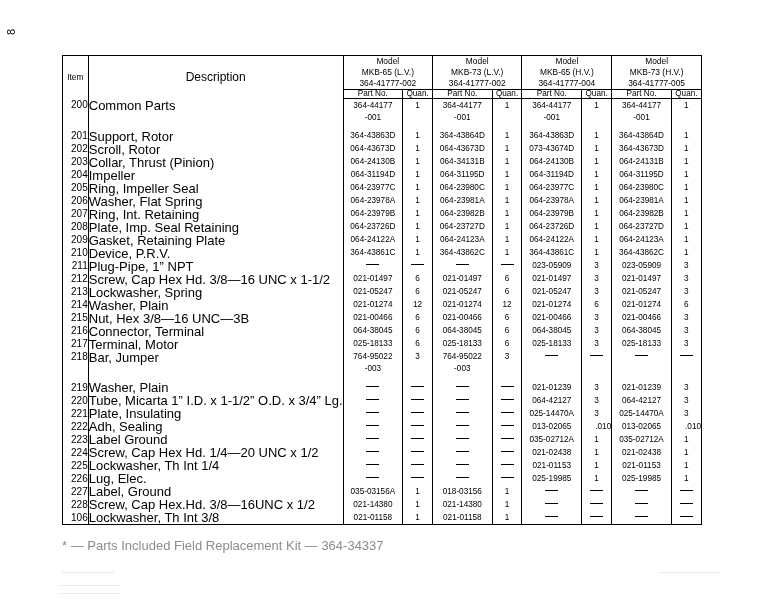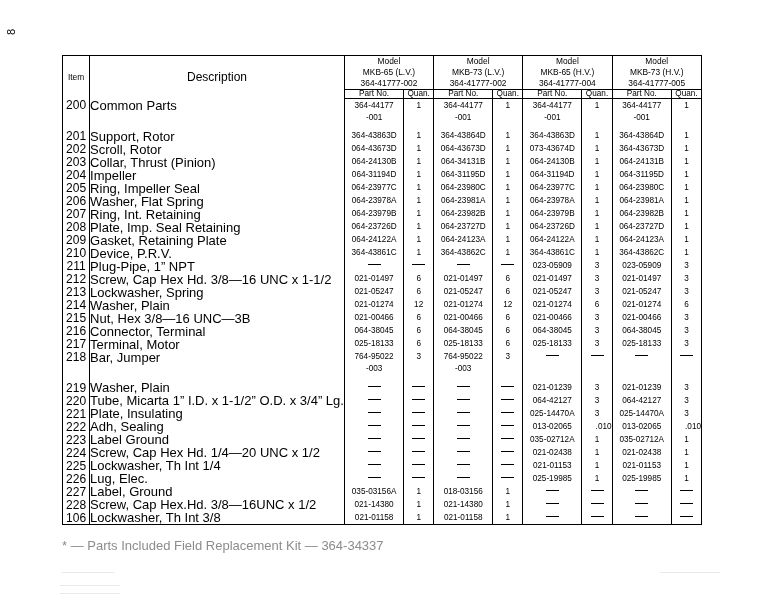--- a/index.html
+++ b/index.html
@@ -98,24 +98,24 @@
     font-size: 8.2px;
     padding: 2.5px 2px;
   }
   .hdr-sub.quan {
     border-left: 1.2px solid #000;
   }
 
   
   td.item {
     border-right: 1.2px solid #000;
-    text-align: center;
+    text-align: right;
     padding: 0 2px;
     height: 11.6px;
-    font-size: 12px;
+    font-size: 10px;
   }
   td.desc {
     text-align: left;
     padding: 0 3px 0 6px;
     font-size: 13px;
     white-space: nowrap;
   }
   td.partno {
     border-left: 1.2px solid #000;
     text-align: center;

